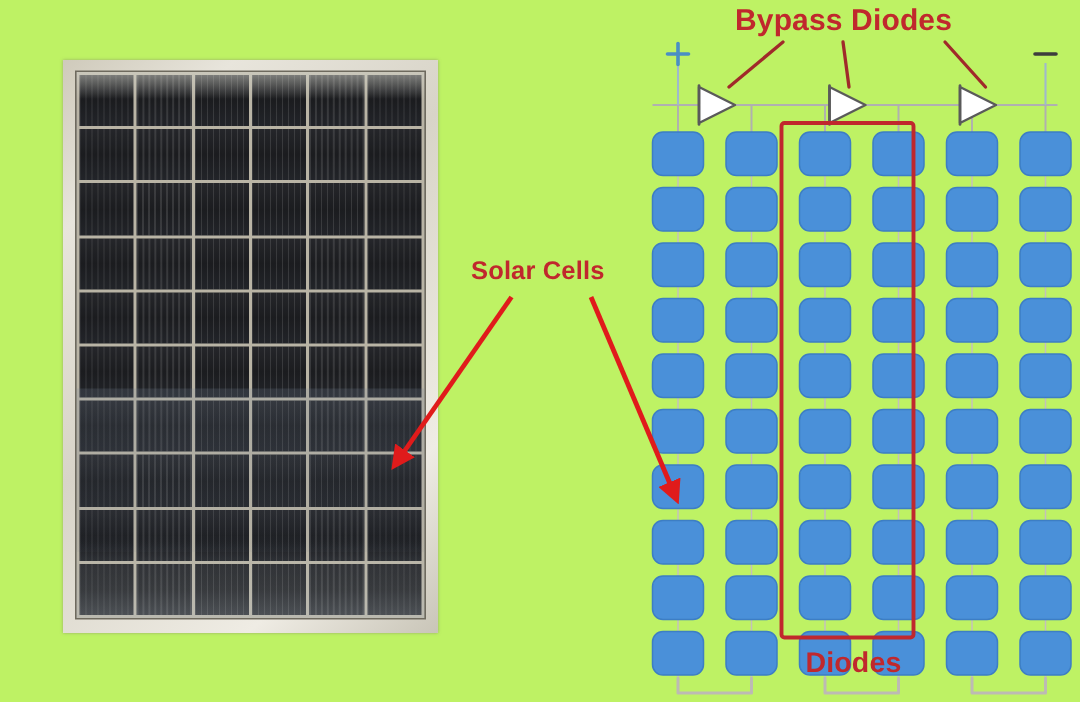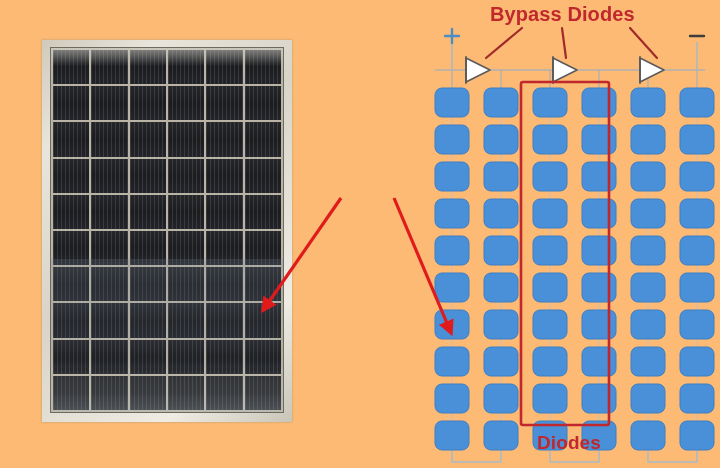--- a/index.html
+++ b/index.html
@@ -7,21 +7,21 @@
     padding: 0;
     background: #ffffff;
   }
   body {
     font-family: "Liberation Sans", sans-serif;
   }
   #stage {
     position: relative;
     width: 720px;
     height: 468px;
-    background: #fdba74;
+    background: #bef264;
     overflow: hidden;
   }
 
   
   #panel-photo {
     position: absolute;
     left: 42px;
     top: 40px;
     width: 250px;
     height: 382px;
@@ -335,16 +335,17 @@
       <marker id="arrowhead-red" markerWidth="5" markerHeight="5" refX="2.2" refY="2.5" orient="auto" markerUnits="strokeWidth">
         <path d="M0,0 L5,2.5 L0,5 z" fill="#e01b1b"></path>
       </marker>
     </defs>
     <line x1="341" y1="198" x2="266" y2="306" stroke="#e01b1b" stroke-width="3.2" marker-end="url(#arrowhead-red)"></line>
     <line x1="394" y1="198" x2="449" y2="328" stroke="#e01b1b" stroke-width="3.2" marker-end="url(#arrowhead-red)"></line>
   </svg>
 
   <div class="label" id="label-bypass-diodes">Bypass Diodes</div>
 
+  <div class="label" id="label-solar-cells">Solar Cells</div>
 
   <div class="label" id="label-string">Diodes</div>
 
 </div>
 
 </body></html>

